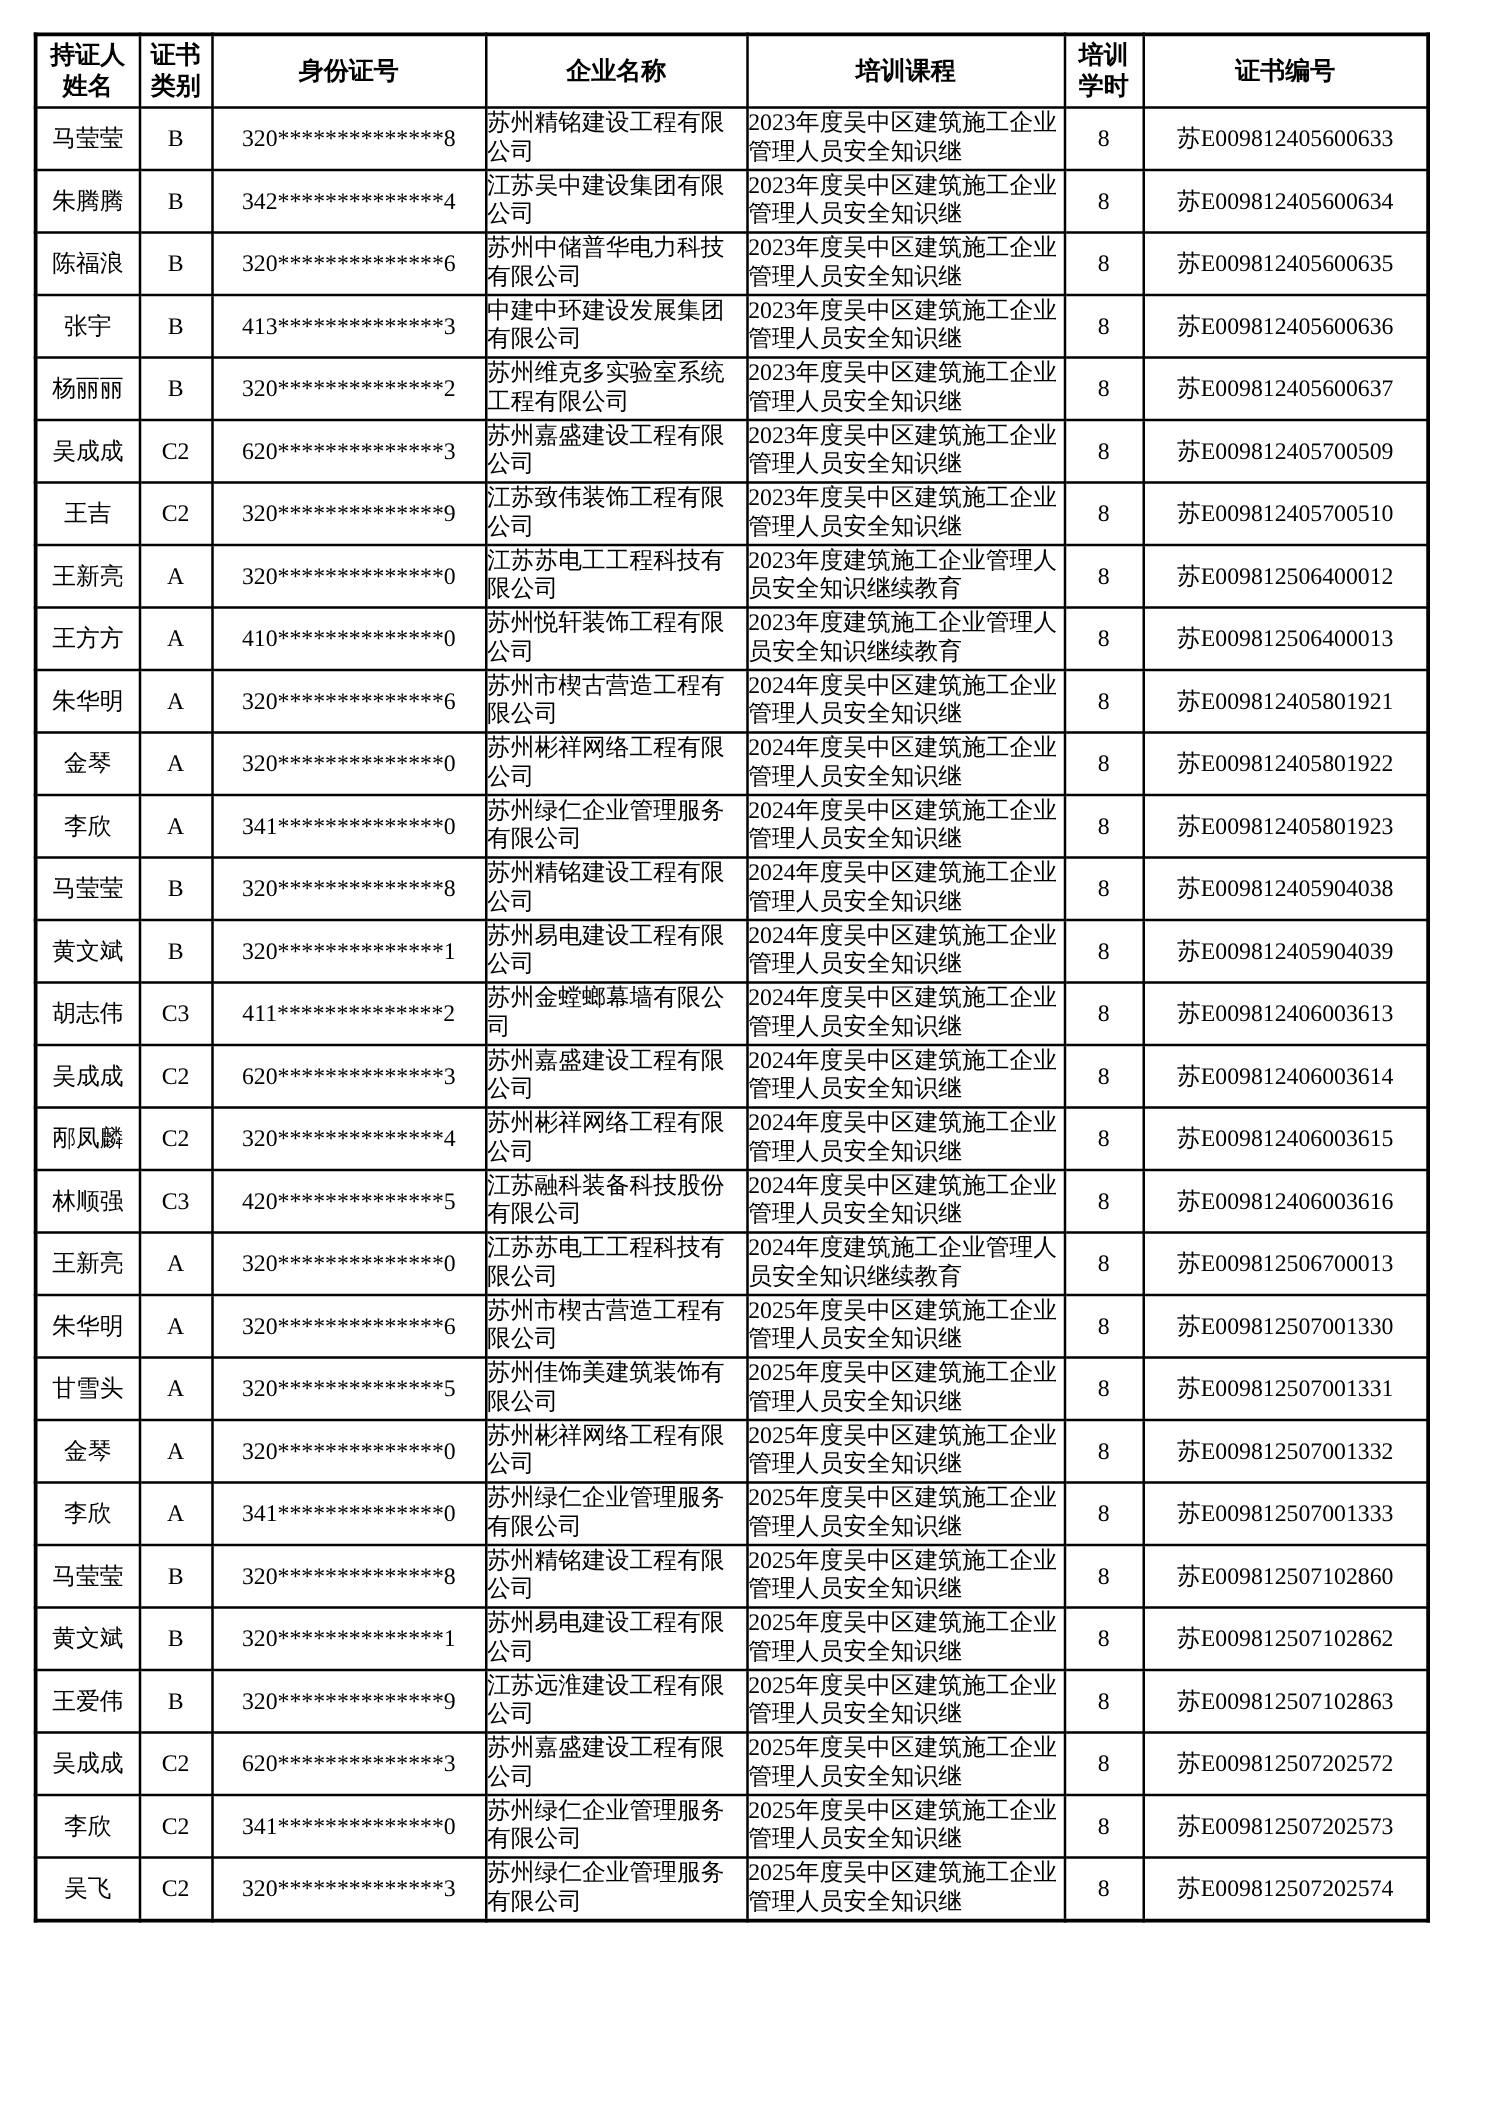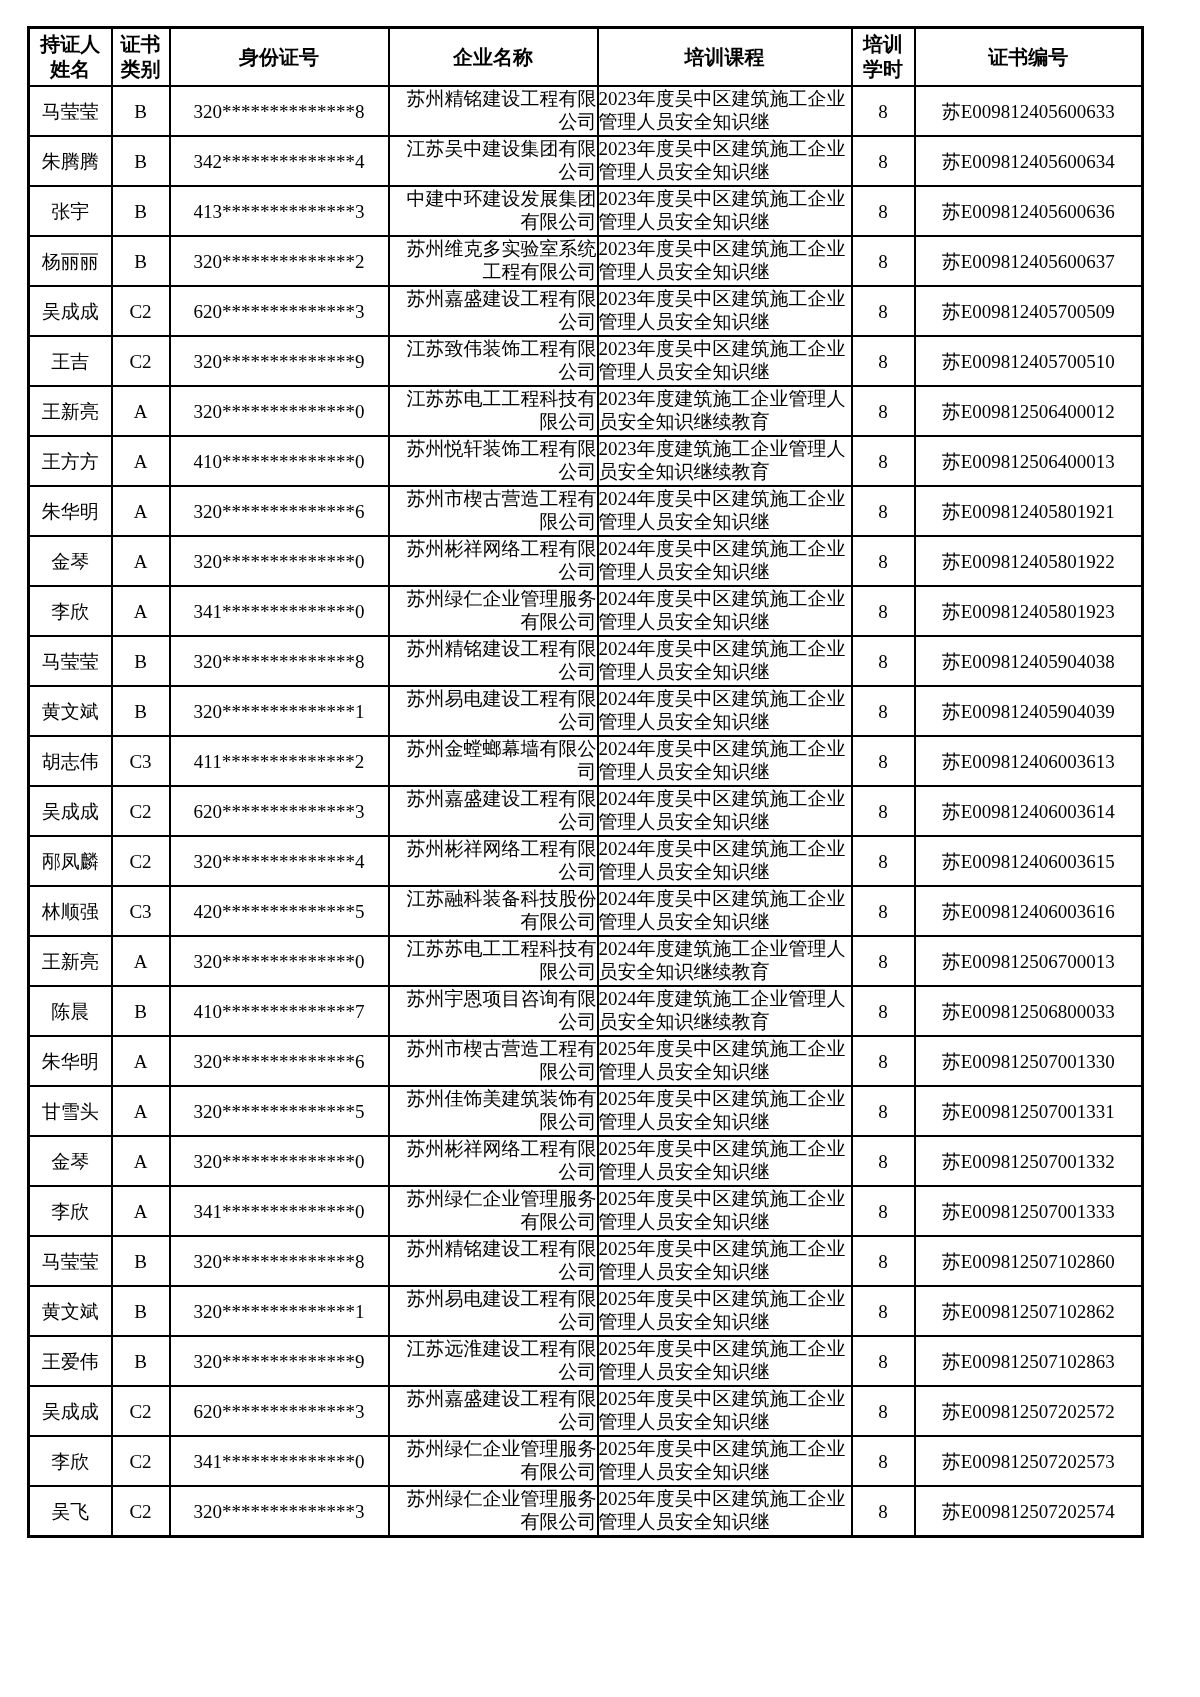--- a/index.html
+++ b/index.html
@@ -28,21 +28,21 @@
   td {
     height:48px; font-size:19px;
     text-align:center; vertical-align:middle;
     line-height:23px;
   }
   td .clip {
     height:48px; overflow:hidden;
     line-height:23px; word-break:break-all;
   }
   td.col-course { text-align:left;margin-top:32px; }
-  td.col-company { text-align:right; }
+  td.col-company { text-align:left; }
   td.col-id_number, td.col-cert_no { letter-spacing:0px; }
 </style>
 </head>
 <body>
 
 <div class="sheet">
   <table class="cert-table">
     <colgroup>
       <col class="c1">
         <col class="c2">
@@ -87,20 +87,33 @@
           <td class="col-company">
             <div class="clip">江苏吴中建设集团有限公司</div>
           </td>
           <td class="col-course">
             <div class="clip">2023年度吴中区建筑施工企业管理人员安全知识继</div>
           </td>
           <td class="col-hours">8</td>
           <td class="col-cert_no">苏E009812405600634</td>
         </tr>
         <tr>
+          <td class="col-name">陈福浪</td>
+          <td class="col-cert_type">B</td>
+          <td class="col-id_number">320**************6</td>
+          <td class="col-company">
+            <div class="clip">苏州中储普华电力科技有限公司</div>
+          </td>
+          <td class="col-course">
+            <div class="clip">2023年度吴中区建筑施工企业管理人员安全知识继</div>
+          </td>
+          <td class="col-hours">8</td>
+          <td class="col-cert_no">苏E009812405600635</td>
+        </tr>
+        <tr>
           <td class="col-name">张宇</td>
           <td class="col-cert_type">B</td>
           <td class="col-id_number">413**************3</td>
           <td class="col-company">
             <div class="clip">中建中环建设发展集团有限公司</div>
           </td>
           <td class="col-course">
             <div class="clip">2023年度吴中区建筑施工企业管理人员安全知识继</div>
           </td>
           <td class="col-hours">8</td>
@@ -293,33 +306,20 @@
           <td class="col-cert_type">A</td>
           <td class="col-id_number">320**************0</td>
           <td class="col-company">
             <div class="clip">江苏苏电工工程科技有限公司</div>
           </td>
           <td class="col-course">
             <div class="clip">2024年度建筑施工企业管理人员安全知识继续教育</div>
           </td>
           <td class="col-hours">8</td>
           <td class="col-cert_no">苏E009812506700013</td>
-        </tr>
-        <tr>
-          <td class="col-name">陈晨</td>
-          <td class="col-cert_type">B</td>
-          <td class="col-id_number">410**************7</td>
-          <td class="col-company">
-            <div class="clip">苏州宇恩项目咨询有限公司</div>
-          </td>
-          <td class="col-course">
-            <div class="clip">2024年度建筑施工企业管理人员安全知识继续教育</div>
-          </td>
-          <td class="col-hours">8</td>
-          <td class="col-cert_no">苏E009812506800033</td>
         </tr>
         <tr>
           <td class="col-name">朱华明</td>
           <td class="col-cert_type">A</td>
           <td class="col-id_number">320**************6</td>
           <td class="col-company">
             <div class="clip">苏州市楔古营造工程有限公司</div>
           </td>
           <td class="col-course">
             <div class="clip">2025年度吴中区建筑施工企业管理人员安全知识继</div>

